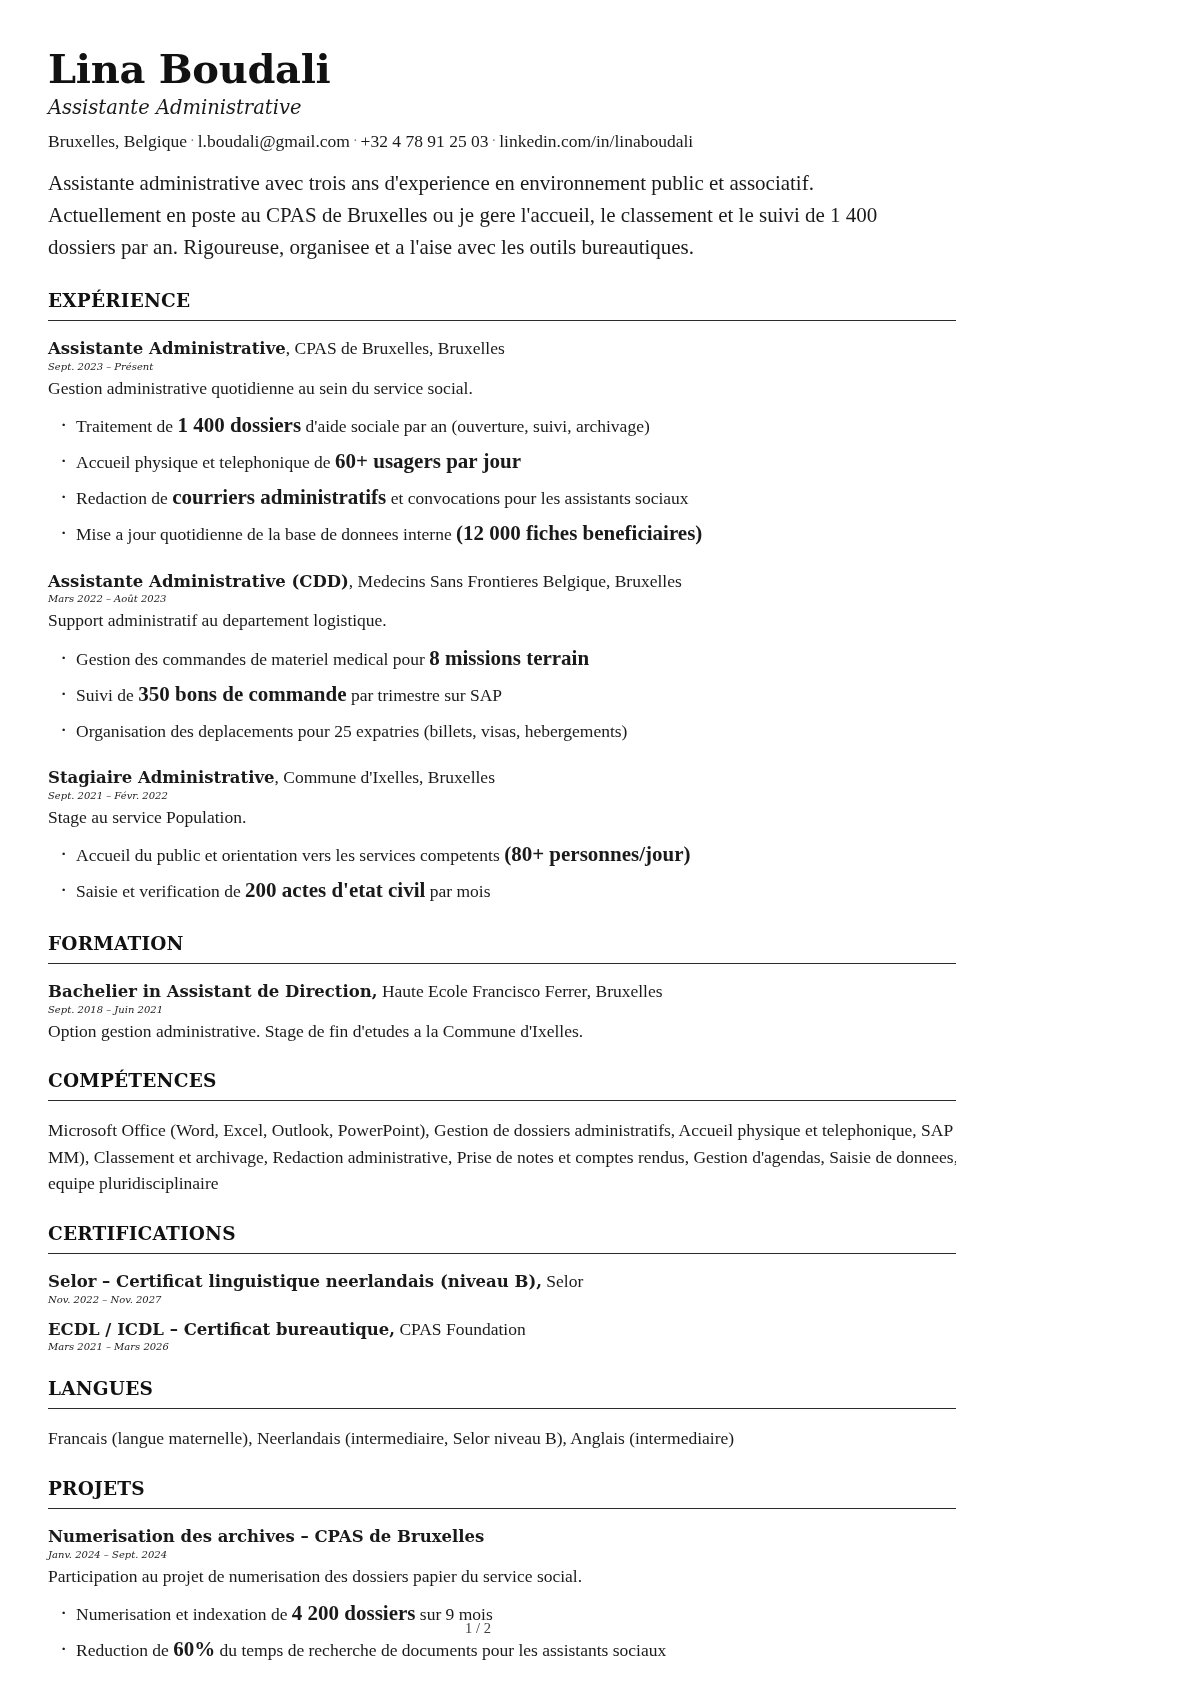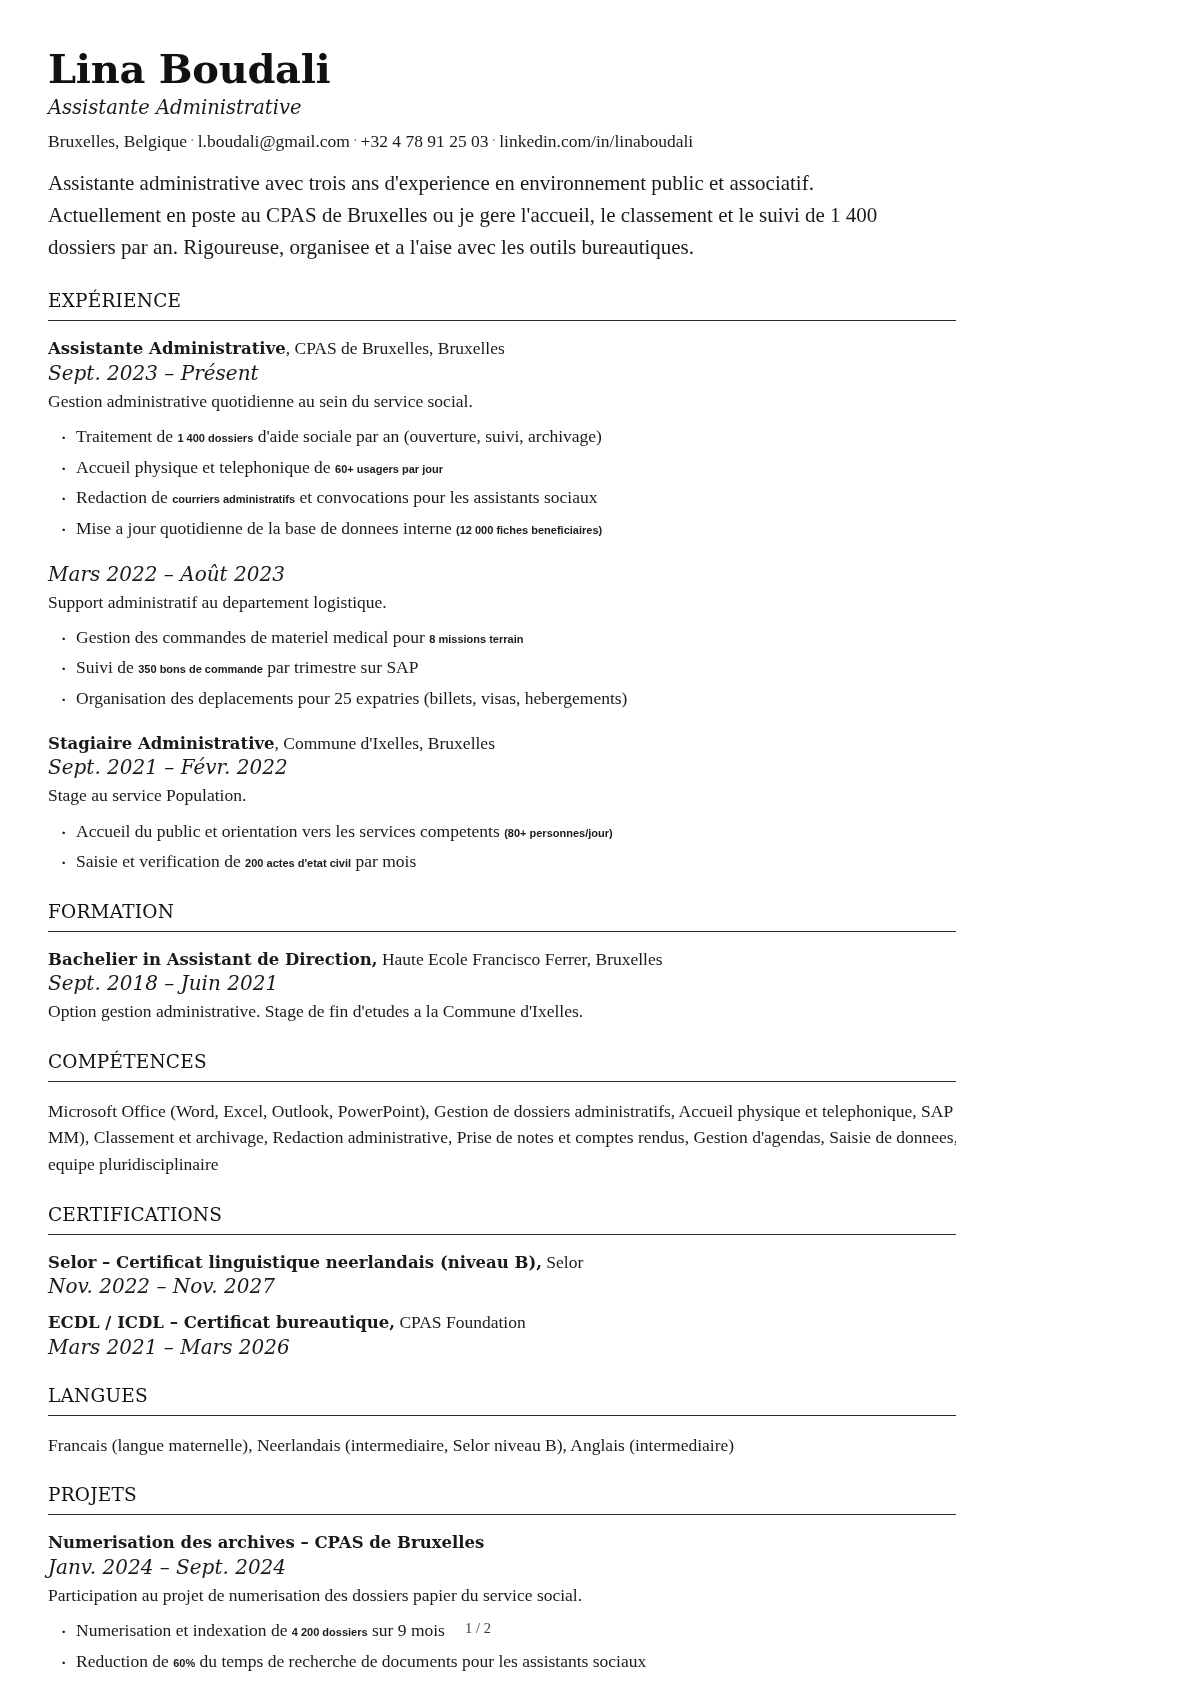--- a/index.html
+++ b/index.html
@@ -77,21 +77,21 @@
     background: #e9e9e9;
   }
   .photo svg { display: block; }
 
   
   .section {
     margin-top: 26px;
   }
   .section-title {
     font-family: "DejaVu Serif", serif;
-    font-weight: 400;
+    font-weight: 700;
     font-size: 18.5px;
     letter-spacing: 0.2px;
     color: #111;
     margin: 0 0 9px 0;
   }
   .rule {
     height: 0;
     border-top: 1.6px solid #2b2b2b;
     margin: 0 0 16px 0;
     width: 1010px;
@@ -114,21 +114,21 @@
     padding-right: 18px;
   }
   .entry-title b {
     font-family: "DejaVu Serif", serif;
     font-weight: 700;
     font-size: 16.5px;
   }
   .entry-date {
     font-family: "DejaVu Serif", serif;
     font-style: italic;
-    font-size: 20px;
+    font-size: 10px;
     white-space: nowrap;
     flex: 0 0 auto;
     text-align: right;
     color: #1a1a1a;
   }
   .entry-sub {
     font-size: 17.5px;
     line-height: 1.45;
     margin-top: 4px;
   }
@@ -148,23 +148,23 @@
   ul.bullets li::before {
     content: "\00B7";
     position: absolute;
     left: 12px;
     top: -2px;
     font-size: 22px;
     line-height: 1.52;
     color: #1a1a1a;
   }
   b.bold {
-    font-family: Liberation Sans, sans-serif;
+    font-family: Liberation Serif, serif;
     font-weight: 700;
-    font-size: 11px;
+    font-size: 21px;
   }
   .para {
     font-size: 17.5px;
     line-height: 1.52;
     margin: 0;
     width: 1010px;
   }
   .cert-row { margin-bottom: 13px; }
   .cert-row:last-child { margin-bottom: 0; }
 
@@ -227,20 +227,21 @@
         <ul class="bullets">
           <li><span>Traitement de </span><b class="bold">1 400 dossiers</b><span> d'aide sociale par an (ouverture, suivi, archivage)</span></li>
           <li><span>Accueil physique et telephonique de </span><b class="bold">60+ usagers par jour</b><span></span></li>
           <li><span>Redaction de </span><b class="bold">courriers administratifs</b><span> et convocations pour les assistants sociaux</span></li>
           <li><span>Mise a jour quotidienne de la base de donnees interne </span><b class="bold">(12 000 fiches beneficiaires)</b><span></span></li>
         </ul>
       </div>
 
       <div class="entry">
         <div class="entry-head">
+          <div class="entry-title"><b>Assistante Administrative (CDD)</b><span>, Medecins Sans Frontieres Belgique, Bruxelles</span></div>
           <div class="entry-date">Mars 2022 – Août 2023</div>
         </div>
         <div class="entry-sub">Support administratif au departement logistique.</div>
         <ul class="bullets">
           <li><span>Gestion des commandes de materiel medical pour </span><b class="bold">8 missions terrain</b><span></span></li>
           <li><span>Suivi de </span><b class="bold">350 bons de commande</b><span> par trimestre sur SAP</span></li>
           <li><span>Organisation des deplacements pour 25 expatries (billets, visas, hebergements)</span><b class="bold"></b><span></span></li>
         </ul>
       </div>
 

